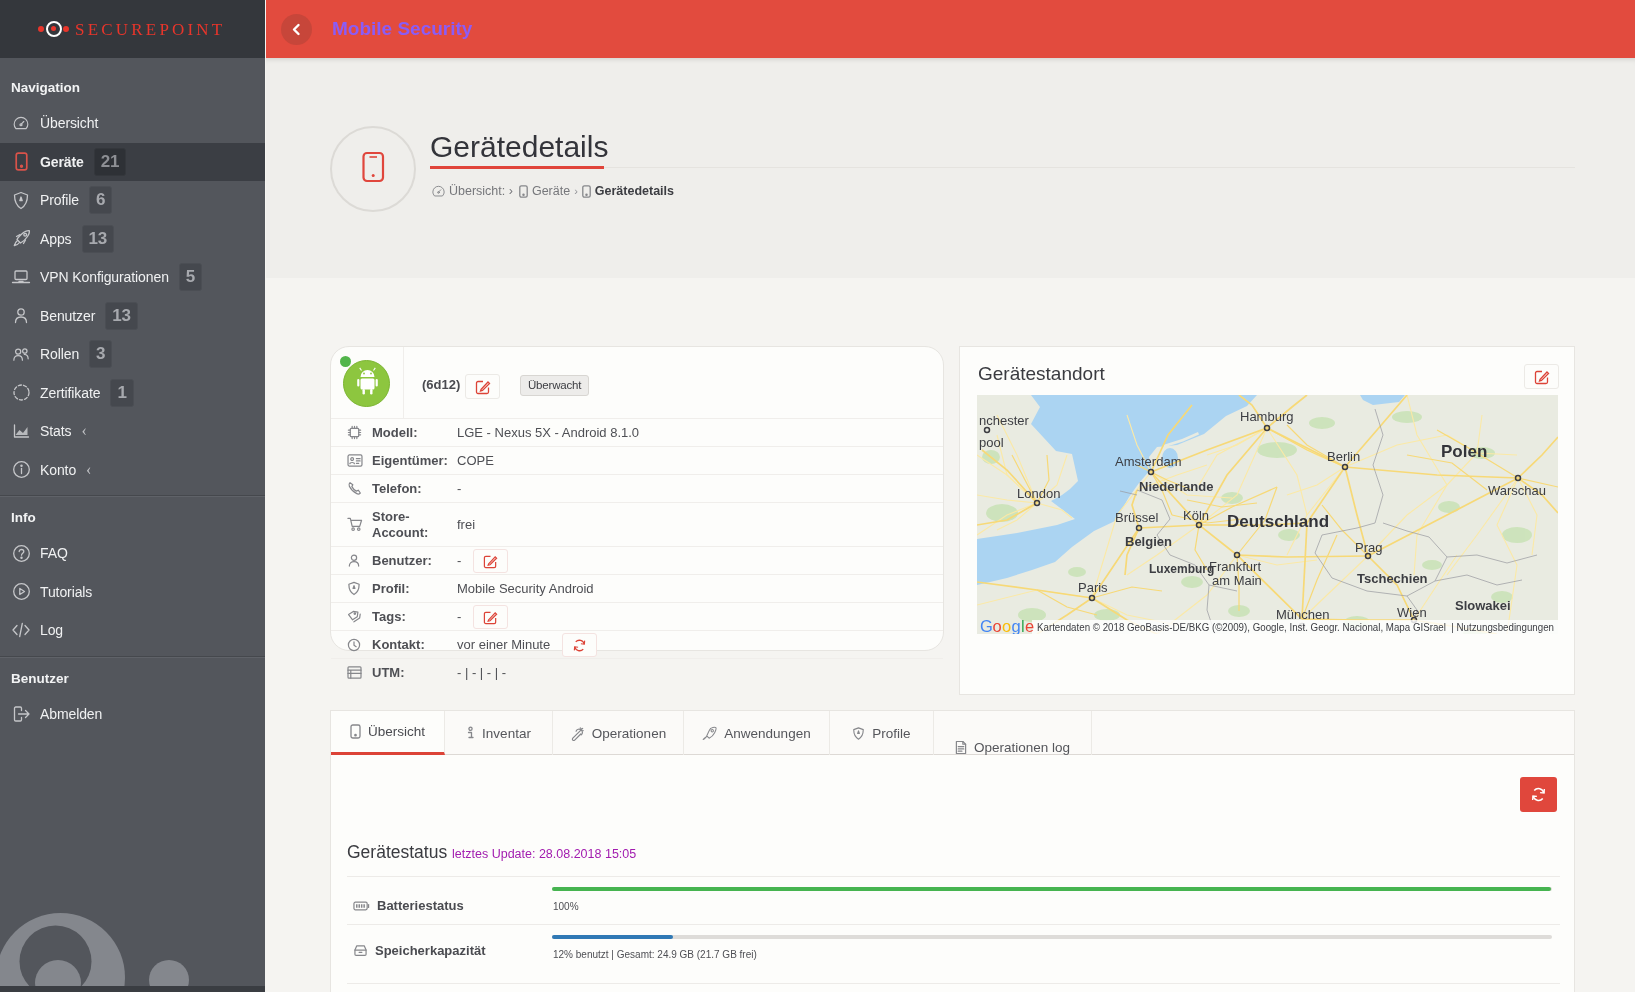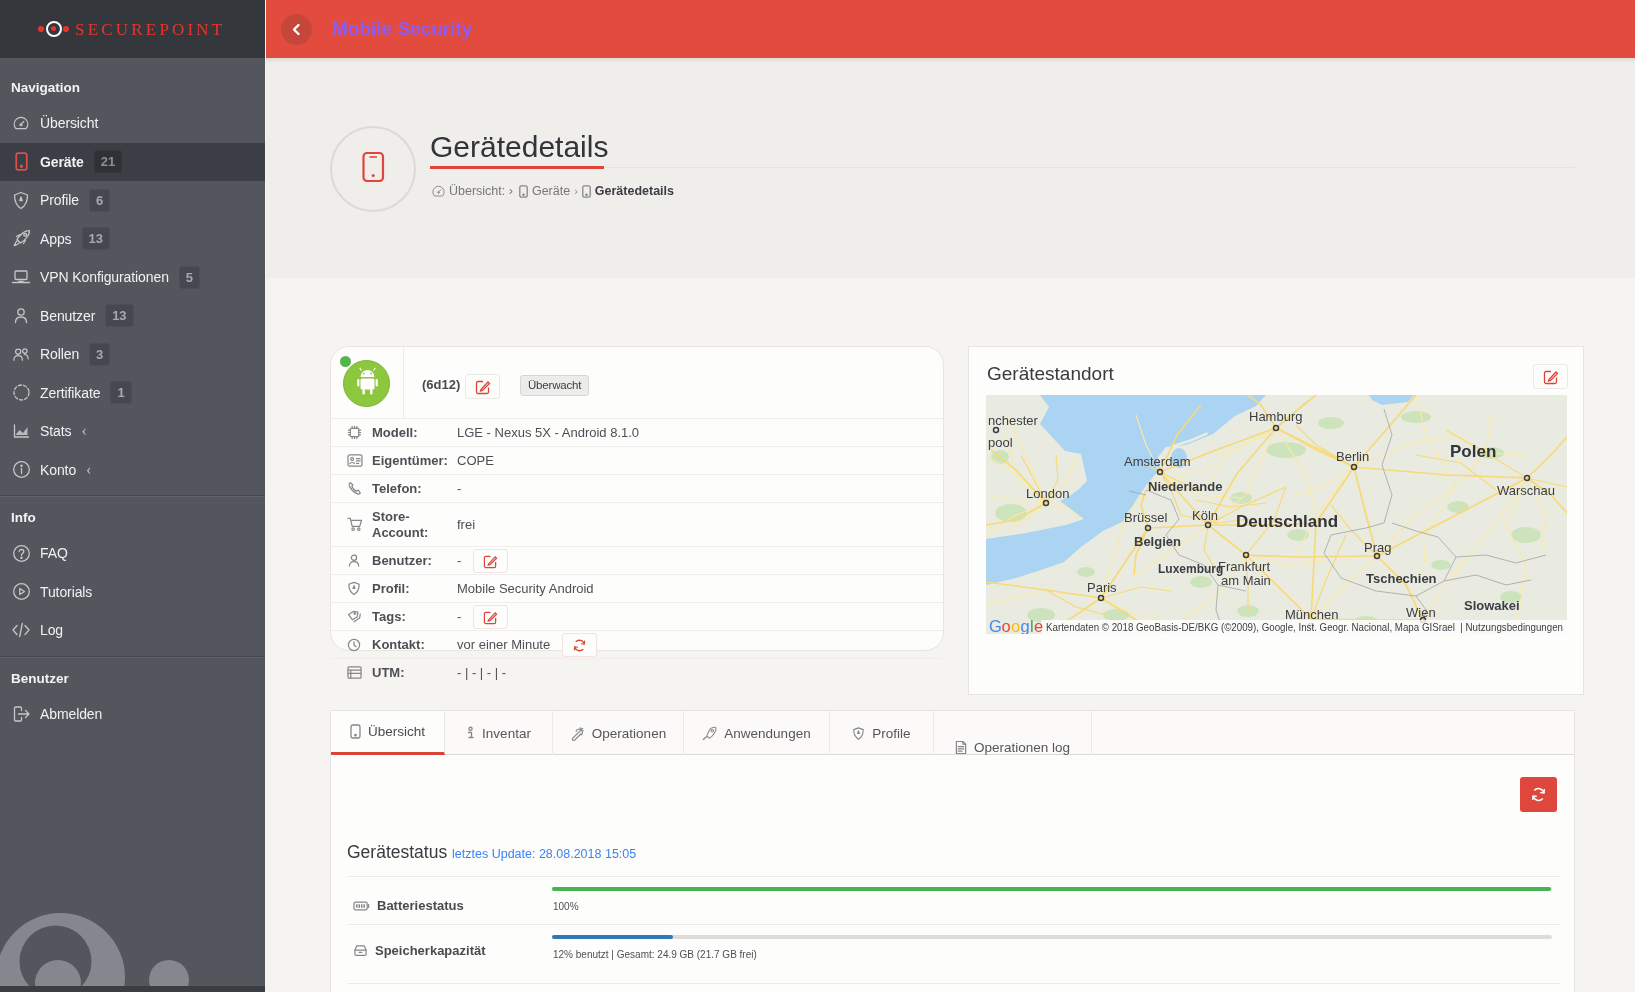--- a/index.html
+++ b/index.html
@@ -13,21 +13,21 @@
 #brand .logo { position:absolute; left:38px; top:0; height:58px; display:flex; align-items:center; }
 .logo-dot { width:6px; height:6px; border-radius:50%; background:#e8352b; }
 .logo-o { width:16px; height:16px; border-radius:50%; border:2.4px solid #fff; margin:0 1.5px; position:relative; }
 .logo-o i { position:absolute; left:3.1px; top:3.1px; width:5px; height:5px; border-radius:50%; background:#e8352b; }
 .logo-text { font-family:"Liberation Serif", serif; color:#e8352b; font-size:17px; letter-spacing:3.2px; margin-left:6px; font-weight:400; margin-top:1px; }
 .side-label { color:#f2f3f4; font-weight:bold; font-size:13.5px; padding:13px 11px 9px 11px; }
 ul.menu { list-style:none; }
 ul.menu li { height:38.5px; display:flex; align-items:center; padding-left:11px; color:#f0f1f2; font-size:14px; letter-spacing:-0.1px; cursor:default; }
 ul.menu li .mi { width:20px; height:20px; margin-right:9px; flex:none; display:flex; align-items:center; justify-content:center; }
 ul.menu li.sel { background:#3b3e44; font-weight:bold; }
-.badge { background:#45484e; color:#a7a9ae; font-size:13px; font-weight:bold; border-radius:3px; padding:3px 6px; margin-left:10px; border:1px solid #4b4e54; }
+.badge { background:#45484e; color:#a7a9ae; font-size:17px; font-weight:bold; border-radius:3px; padding:3px 6px; margin-left:10px; border:1px solid #4b4e54; }
 li.sel .badge { background:#2e3136; color:#8d8f94; border-color:#34373c; }
 .chev { color:#bfc0c4; font-size:16px; margin-left:10px; font-family:"Liberation Serif",serif; }
 .side-divider { border-top:1px solid #45484d; border-bottom:1px solid #5f6268; height:0; margin-top:6px; }
 svg.sicon { stroke:#c5c6c9; fill:none; stroke-width:1.3; stroke-linecap:round; stroke-linejoin:round; }
 #watermark { position:absolute; left:0; top:0; }
 #side-bottom { position:absolute; left:0; top:986px; width:265px; height:6px; background:#3a3d42; }
 
 
 #topbar { position:absolute; left:266px; top:0; width:1369px; height:58px; background:#e24b3e; }
 #backbtn { position:absolute; left:281px; top:14px; width:31px; height:31px; border-radius:50%; background:#c7463a; color:#fff; }
@@ -41,21 +41,21 @@
 #h1-red { position:absolute; left:430px; top:166px; width:174px; height:3px; background:#e0443a; }
 #breadcrumb { position:absolute; left:432px; top:184px; font-size:12.5px; color:#76777b; display:flex; align-items:center; }
 #breadcrumb .sep { margin:0 4px; color:#909196; font-size:11px; }
 #breadcrumb .last { color:#3c3d42; font-weight:bold; }
 #breadcrumb svg { margin-right:4px; }
 svg.gicon { stroke:#86878b; fill:none; stroke-width:1.3; stroke-linecap:round; stroke-linejoin:round; }
 
 
 .card { position:absolute; background:#fdfdfb; border:1px solid #e7e5e1; }
 #card-dev { left:330px; top:346px; width:614px; height:305px;border-radius:19px; }
-#card-map { left:959px; top:346px; width:616px; height:349px;margin-left:9px; }
+#card-map { left:959px; top:346px; width:616px; height:349px; }
 #card-bot { left:330px; top:710px; width:1245px; height:282px; border-bottom:none; }
 
 
 #dev-top { position:absolute; left:0; top:0; width:100%; height:72px; border-bottom:1px solid #f0eeeb; }
 #dev-top .vline { position:absolute; left:72px; top:0; width:1px; height:72px; background:#f0eeeb; }
 #avatar-green { position:absolute; left:12px; top:13px; width:47px; height:47px; border-radius:50%; background:#8dc63f; border:1px solid #7cb532; }
 #avatar-dot { position:absolute; left:9px; top:9px; width:11px; height:11px; border-radius:50%; background:#52b54b; }
 #dev-id { position:absolute; left:91px; top:30px; font-size:13px; font-weight:bold; color:#4a4b50; }
 .btn-edit { position:absolute; width:35px; height:25px; background:#fdfdfb; border:1px solid #eceae6; border-radius:3px; display:flex; align-items:center; justify-content:center; }
 #badge-ueb { position:absolute; left:189px; top:28px; height:21px; background:#edecea; border:1px solid #d8d6d2; border-radius:3px; font-size:11.5px; color:#3c3d42; line-height:19px; padding:0 7px; letter-spacing:-0.2px; }
@@ -71,21 +71,21 @@
 #map-title { position:absolute; left:18px; top:16px; font-size:19px; color:#3a3b40; }
 #map-wrap { position:absolute; left:17px; top:48px; width:581px; height:239px; overflow:hidden; }
 
 
 #tabs { position:absolute; left:0; top:0; width:100%; height:44px; background:#fbfaf8; border-bottom:1px solid #ddd9d5; display:flex; }
 .tab { height:44px; display:flex; align-items:center; justify-content:center; font-size:13.5px; color:#55565b; border-right:1px solid #eceae6; }
 .tab svg { margin-right:7px; }
 .tab.active { background:#fdfdfb; border-bottom:3px solid #dc4337; color:#4a4b50; }
 #btn-refresh { position:absolute; left:1189px; top:66px; width:37px; height:35px; background:#e0473c; border-radius:3px; display:flex; align-items:center; justify-content:center; }
 #gstatus { position:absolute; left:16px; top:130px; font-size:17.5px; color:#3a3b40; }
-#gstatus small { font-size:12.5px; color:#3b82f6; font-weight:normal; }
+#gstatus small { font-size:12.5px; color:#a21caf; font-weight:normal; }
 .srow { position:absolute; left:16px; width:1213px; border-top:1px solid #edebe8; }
 .srow .slabel { position:absolute; left:6px; font-size:13px; font-weight:bold; color:#4a4b50; display:flex; align-items:center; }
 .srow .slabel svg { margin-right:7px; }
 .bar { position:absolute; left:205px; height:4px; border-radius:2px; background:#dedcd9; width:1000px; }
 .bar .fill { position:absolute; left:0; top:0; height:4px; border-radius:2px; }
 .srow .sval { position:absolute; left:206px; font-size:10px; color:#4e4f54; }
 </style>
 </head>
 <body>
 

